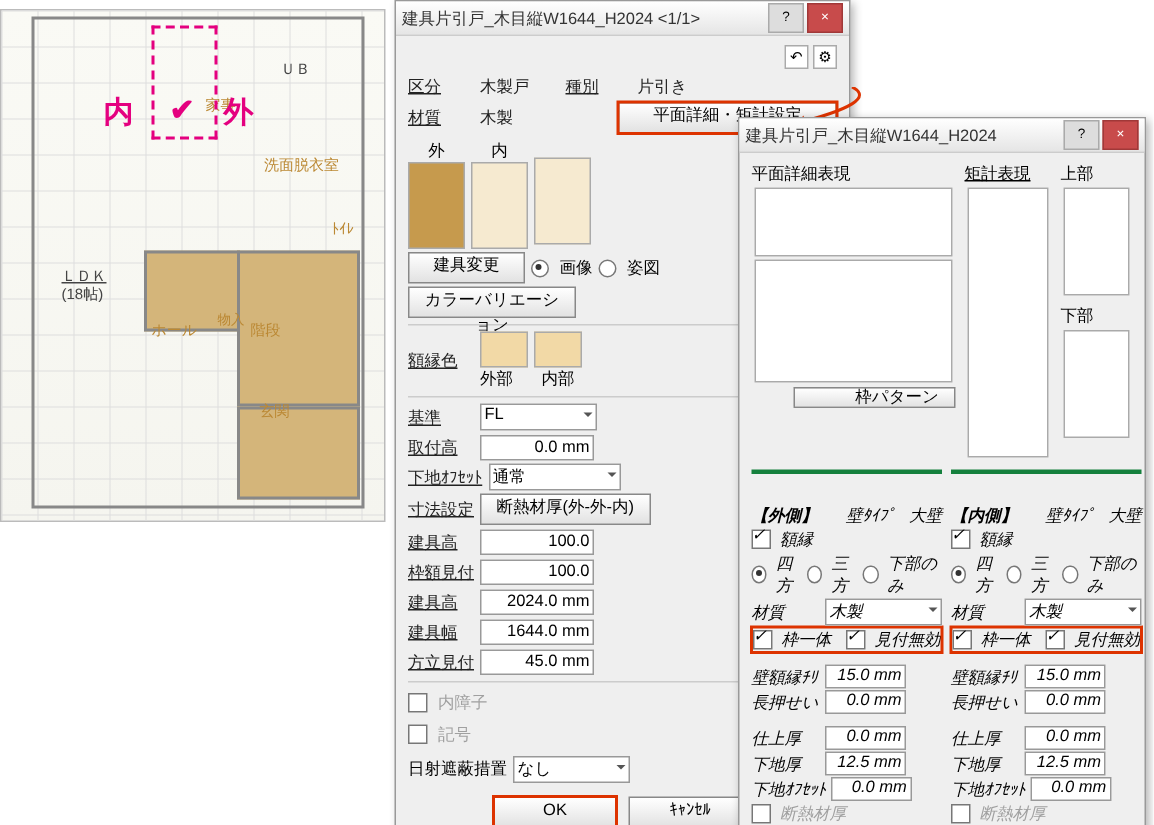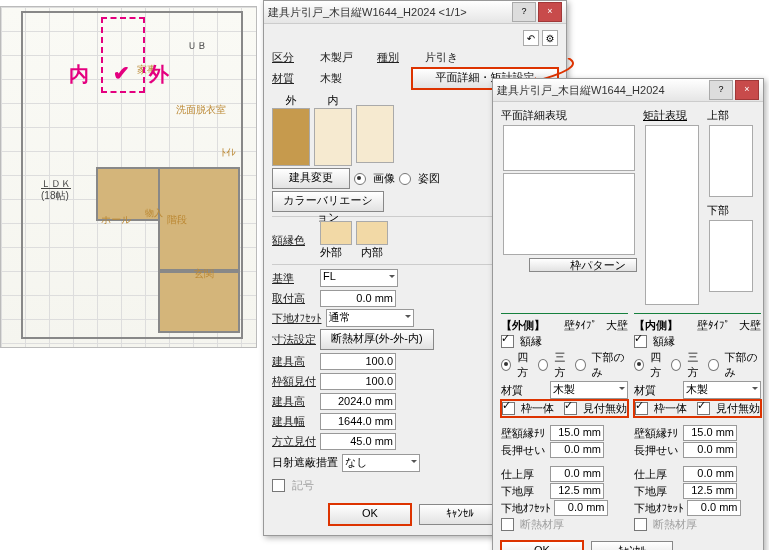--- a/index.html
+++ b/index.html
@@ -28,21 +28,21 @@
   .swatch{width:30px;height:22px;background:#f2d9a6;border:1px solid #aaa;}
   .sect{border-top:1px solid #ccc;margin-top:4px;padding-top:4px;}
   .cb{width:11px;height:11px;border:1px solid #777;display:inline-block;vertical-align:middle;margin-right:3px;background:#fff;position:relative;}
   .cb.on::after{content:"✓";position:absolute;left:-1px;top:-4px;font-size:11px;}
   .rb{width:10px;height:10px;border:1px solid #777;border-radius:50%;display:inline-block;vertical-align:middle;margin-right:3px;background:#fff;position:relative;}
   .rb.on::after{content:"";position:absolute;left:2px;top:2px;width:4px;height:4px;background:#333;border-radius:50%;}
   .hilite{outline:2px solid #d30;outline-offset:-1px;}
   .preview{background:#fff;border:1px solid #aaa;height:58px;margin:2px;}
   .link-arrow { position:absolute; left:498px; top:58px; width:80px; height:30px; }
   .two-col{display:flex;gap:6px;}
-  .col{flex:1;border-top:1px solid #15803d;padding-top:3px;}
+  .col{flex:1;border-top:3px solid #15803d;padding-top:19px;font-style:italic;}
   .fieldrow{display:flex;align-items:center;margin:1px 0;gap:3px;}
   .fieldrow .lbl2{min-width:46px;}
   .inpn{background:#fff;border:1px solid #999;height:14px;width:48px;text-align:right;padding-right:2px;padding-left:2px;}
   .disabled{color:#a0a0a0;}
   .tick{border:1px solid #aaa;background:#fff;font-size:10px;display:flex;align-items:center;justify-content:center;width:14px;height:14px;}
 </style>
 </head>
 <body>
 
 <div class="floorplan">
@@ -53,21 +53,21 @@
   <div class="room wood" style="left:157px;top:264px;width:78px;height:58px;"></div>
   <span class="roomlbl" style="left:186px;top:32px;">ＵＢ</span>
   <span class="roomlbl" style="left:136px;top:56px;color:#b83;">家事</span>
   <span class="roomlbl" style="left:175px;top:96px;color:#b83;">洗面脱衣室</span>
   <span class="roomlbl" style="left:220px;top:140px;color:#b83;">ﾄｲﾚ</span>
   <span class="roomlbl" style="left:40px;top:170px;text-decoration:underline;">ＬＤＫ</span>
   <span class="roomlbl" style="left:40px;top:182px;">(18帖)</span>
   <span class="roomlbl" style="left:100px;top:206px;color:#b83;">ホール</span>
   <span class="roomlbl" style="left:144px;top:200px;color:#b83;font-size:9px;">物入</span>
   <span class="roomlbl" style="left:166px;top:206px;color:#b83;">階段</span>
-  <span class="roomlbl" style="left:193px;top:260px;color:#b83;">玄関</span>
+  <span class="roomlbl" style="left:172px;top:260px;color:#b83;">玄関</span>
   <span class="magenta" style="left:68px;top:54px;">内</span>
   <span class="magenta" style="left:112px;top:54px;">✔</span>
   <span class="magenta" style="left:148px;top:54px;">外</span>
   <div style="position:absolute;left:100px;top:10px;width:40px;height:72px;border:2px dashed #e4007f;"></div>
 </div>
 
 <div class="win">
   <div class="titlebar">
     <span class="t">建具片引戸_木目縦W1644_H2024  &lt;1/1&gt;</span>
     <span class="tbtn">?</span>
@@ -174,31 +174,35 @@
       <span style="flex:1"></span>
         <span class="disabled">枠見込欠幅</span>
       </div>
     <div class="row">
         <span class="lbl">方立見付</span>
         <span class="inp" style="width:70px;">45.0 mm</span>
       <span style="flex:1"></span>
         <span>固定部厚</span>
       </div>
 
+    <div class="row sect">
+        <span class="cb disabled"></span>
+        <span class="disabled">内障子</span>
+      </div>
+    <div class="row">
+        <span class="cb disabled"></span>
+        <span class="disabled">記号</span>
+      <span style="flex:1"></span>
+        <span class="btn disabled">等級情報</span>
+      </div>
     <div class="row">
         <span>日射遮蔽措置</span>
         <span class="sel">なし</span>
       <span style="flex:1"></span>
         <span class="btn">積算情報</span>
-      </div>
-    <div class="row">
-        <span class="cb disabled"></span>
-        <span class="disabled">記号</span>
-      <span style="flex:1"></span>
-        <span class="btn disabled">等級情報</span>
       </div>
 
     <div class="row" style="justify-content:center;margin-top:8px;gap:8px;">
       <span class="btn hilite" style="width:60px;">OK</span>
       <span class="btn" style="width:60px;">ｷｬﾝｾﾙ</span>
     </div>
   </div>
 </div>
 
 <svg class="link-arrow">

